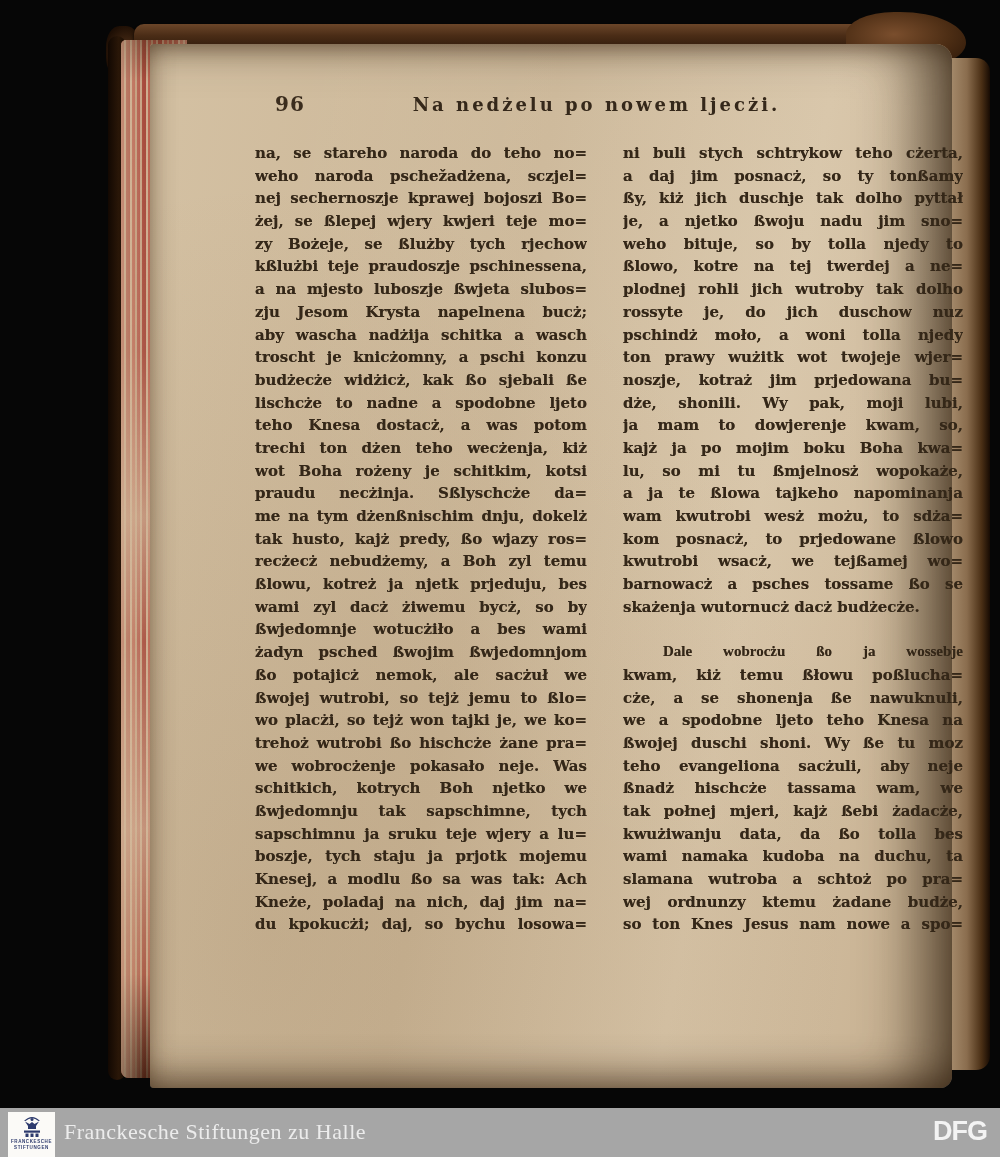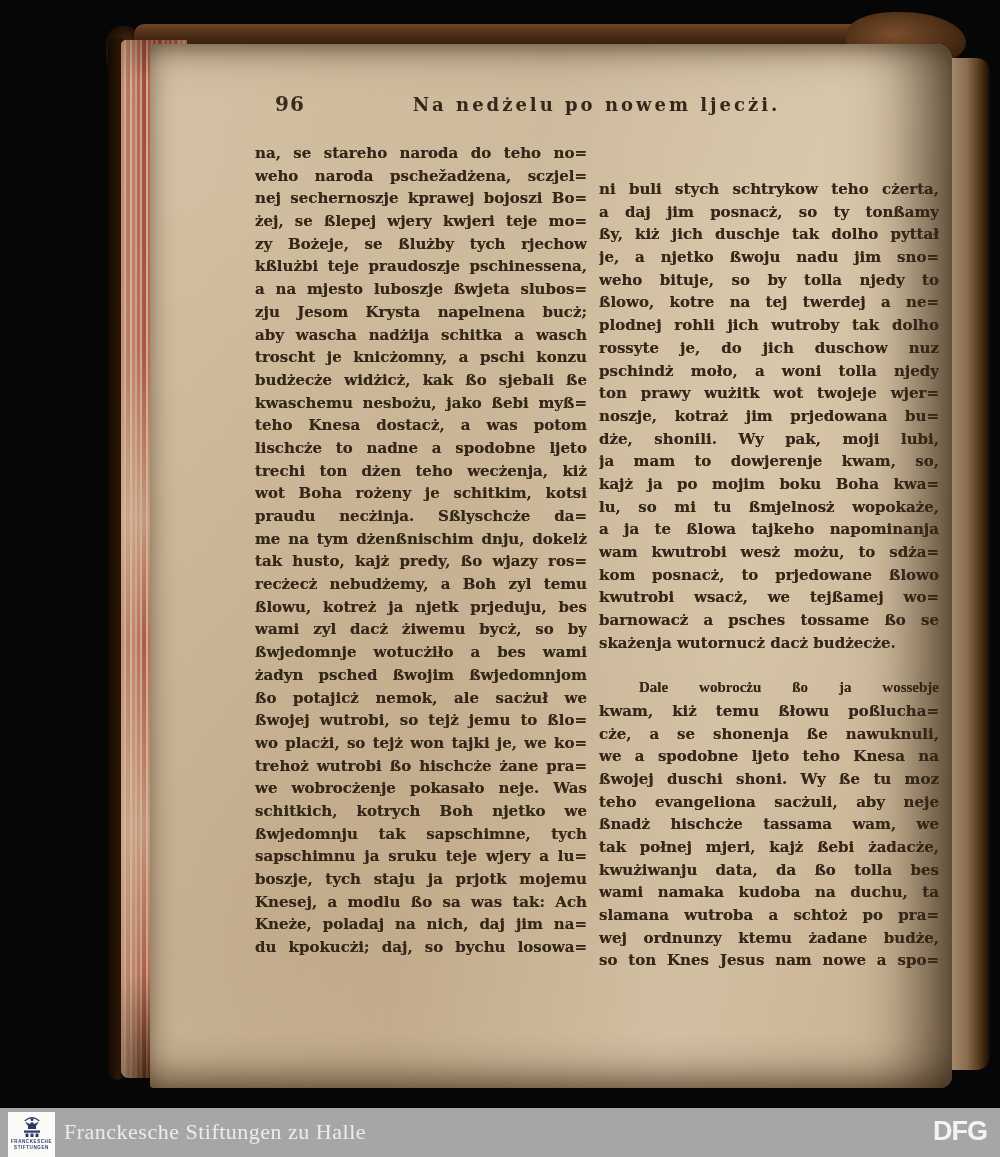--- a/index.html
+++ b/index.html
@@ -71,21 +71,21 @@
     position:absolute;left:125px;top:48px;
     font:700 20px "DejaVu Serif",serif;letter-spacing:1px;color:#3a2c1d;
   }
   .running-title{
     position:absolute;left:105px;top:50px;width:683px;text-align:center;
     font:700 18px "DejaVu Serif",serif;letter-spacing:3px;color:#35281a;
     white-space:nowrap;
   }
   .col{position:absolute;top:100px;}
   .col-left{left:105px;width:332px;}
-  .col-right{left:449px;width:340px;margin-top:36px;}
+  .col-right{left:473px;width:340px;}
   .t-line{
     height:22.7px;line-height:22.7px;overflow:hidden;
     font:700 15px "DejaVu Serif",serif;color:#342718;
     text-align:justify;text-align-last:justify;
     text-shadow:0 0 .4px rgba(52,39,24,.55);
   }
   .t-line.end{text-align-last:left;}
   .t-line.indent{padding-left:40px;font-family:Liberation Serif, serif;}
   .t-line.blank{text-align-last:left;}
   
@@ -133,23 +133,22 @@
           <div class="t-line">weho naroda pschežadżena, sczjel=</div>
           <div class="t-line">nej sechernoszje kprawej bojoszi Bo=</div>
           <div class="t-line">żej, se ßlepej wjery kwjeri teje mo=</div>
           <div class="t-line">zy Bożeje, se ßlużby tych rjechow</div>
           <div class="t-line">kßlużbi teje praudoszje pschinessena,</div>
           <div class="t-line">a na mjesto luboszje ßwjeta slubos=</div>
           <div class="t-line">zju Jesom Krysta napelnena bucż;</div>
           <div class="t-line">aby wascha nadżija schitka a wasch</div>
           <div class="t-line">troscht je knicżomny, a pschi konzu</div>
           <div class="t-line">budżecże widżicż, kak ßo sjebali ße</div>
-          <div class="t-line">kwaschemu nesbożu, jako ßebi myß=</div>
+          <div class="t-line">lischcże to nadne a spodobne ljeto</div>
           <div class="t-line">teho Knesa dostacż, a was potom</div>
-          <div class="t-line">lischcże to nadne a spodobne ljeto</div>
           <div class="t-line">trechi ton dżen teho wecżenja, kiż</div>
           <div class="t-line">wot Boha rożeny je schitkim, kotsi</div>
           <div class="t-line">praudu necżinja. Sßlyschcże da=</div>
           <div class="t-line">me na tym dżenßnischim dnju, dokelż</div>
           <div class="t-line">tak husto, kajż predy, ßo wjazy ros=</div>
           <div class="t-line">recżecż nebudżemy, a Boh zyl temu</div>
           <div class="t-line">ßlowu, kotreż ja njetk prjeduju, bes</div>
           <div class="t-line">wami zyl dacż żiwemu bycż, so by</div>
           <div class="t-line">ßwjedomnje wotucżiło a bes wami</div>
           <div class="t-line">żadyn psched ßwojim ßwjedomnjom</div>

